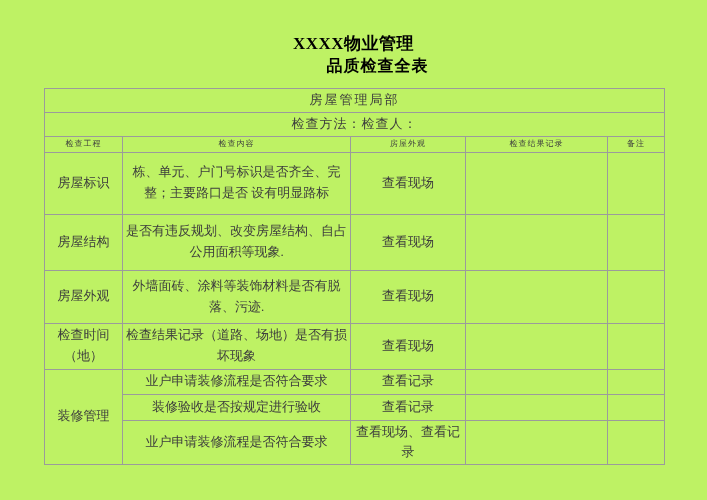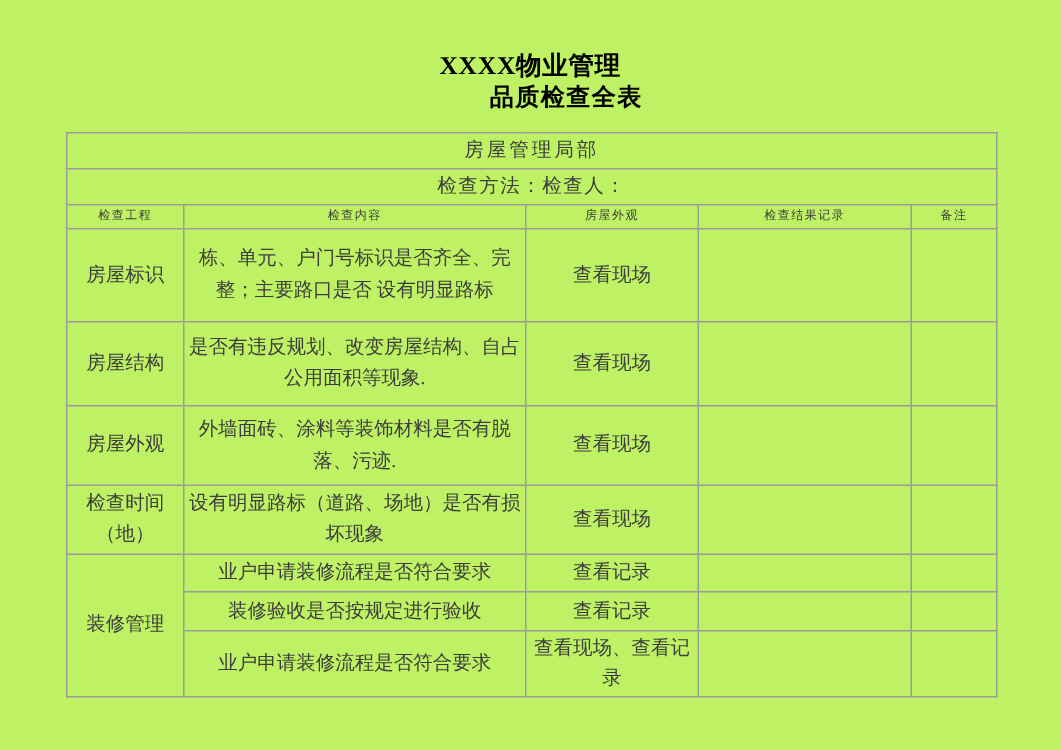--- a/index.html
+++ b/index.html
@@ -141,21 +141,21 @@
     <tr class="r3">
       <td>房屋外观</td>
       <td class="content-cell">外墙面砖、涂料等装饰材料是否有脱落、污迹.</td>
       <td>查看现场</td>
       <td></td>
       <td></td>
     </tr>
 
     <tr class="r4">
       <td>检查时间（地）</td>
-      <td class="content-cell">设有明显路标（道路、场地）是否有损坏现象</td>
+      <td class="content-cell">检查结果记录（道路、场地）是否有损坏现象</td>
       <td>查看现场</td>
       <td></td>
       <td></td>
     </tr>
 
     <tr class="r5">
       <td rowspan="3">装修管理</td>
       <td class="content-cell">业户申请装修流程是否符合要求</td>
       <td>查看记录</td>
       <td></td>

